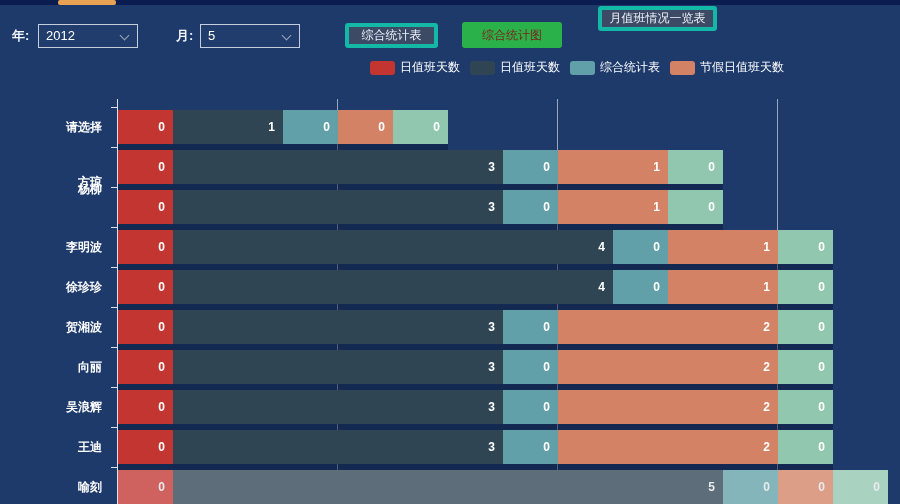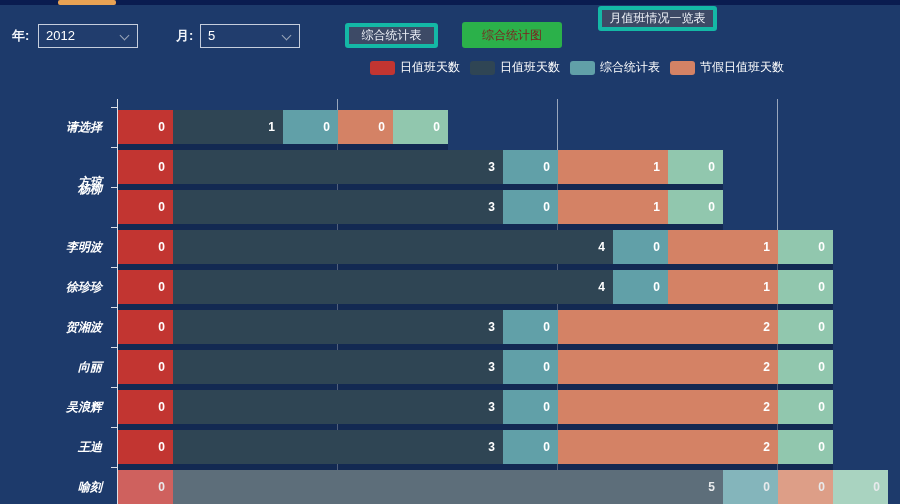--- a/index.html
+++ b/index.html
@@ -44,21 +44,20 @@
   .legend-label { font-size:12px; color:#fff; white-space:nowrap; }
 
   .grid-line { position:absolute; top:44px; bottom:0; width:1px; background:rgba(255,255,255,0.55); }
   .axis-line { position:absolute; left:117px; top:44px; bottom:0; width:1px; background:rgba(255,255,255,0.85); }
   .axis-tick { position:absolute; left:111px; width:6px; height:1px; background:rgba(255,255,255,0.85); }
 
   .y-axis-label {
     position:absolute; left:0; width:110px; height:34px; line-height:34px;
     text-align:right; padding-right:8px; font-size:12px; font-weight:600; color:#fff;
     white-space:nowrap;
-    font-style:italic;
   }
   .bar-row {
     position:absolute; left:118px; height:34px; display:inline-flex;
     box-shadow:0 6px 0 0 rgba(9,24,58,0.5);
   }
   .bar-segment {
     height:34px; display:flex; align-items:center; justify-content:flex-end;
     padding-right:8px; font-size:12px; font-weight:600; color:#fff; cursor:pointer;
   }
 </style>

